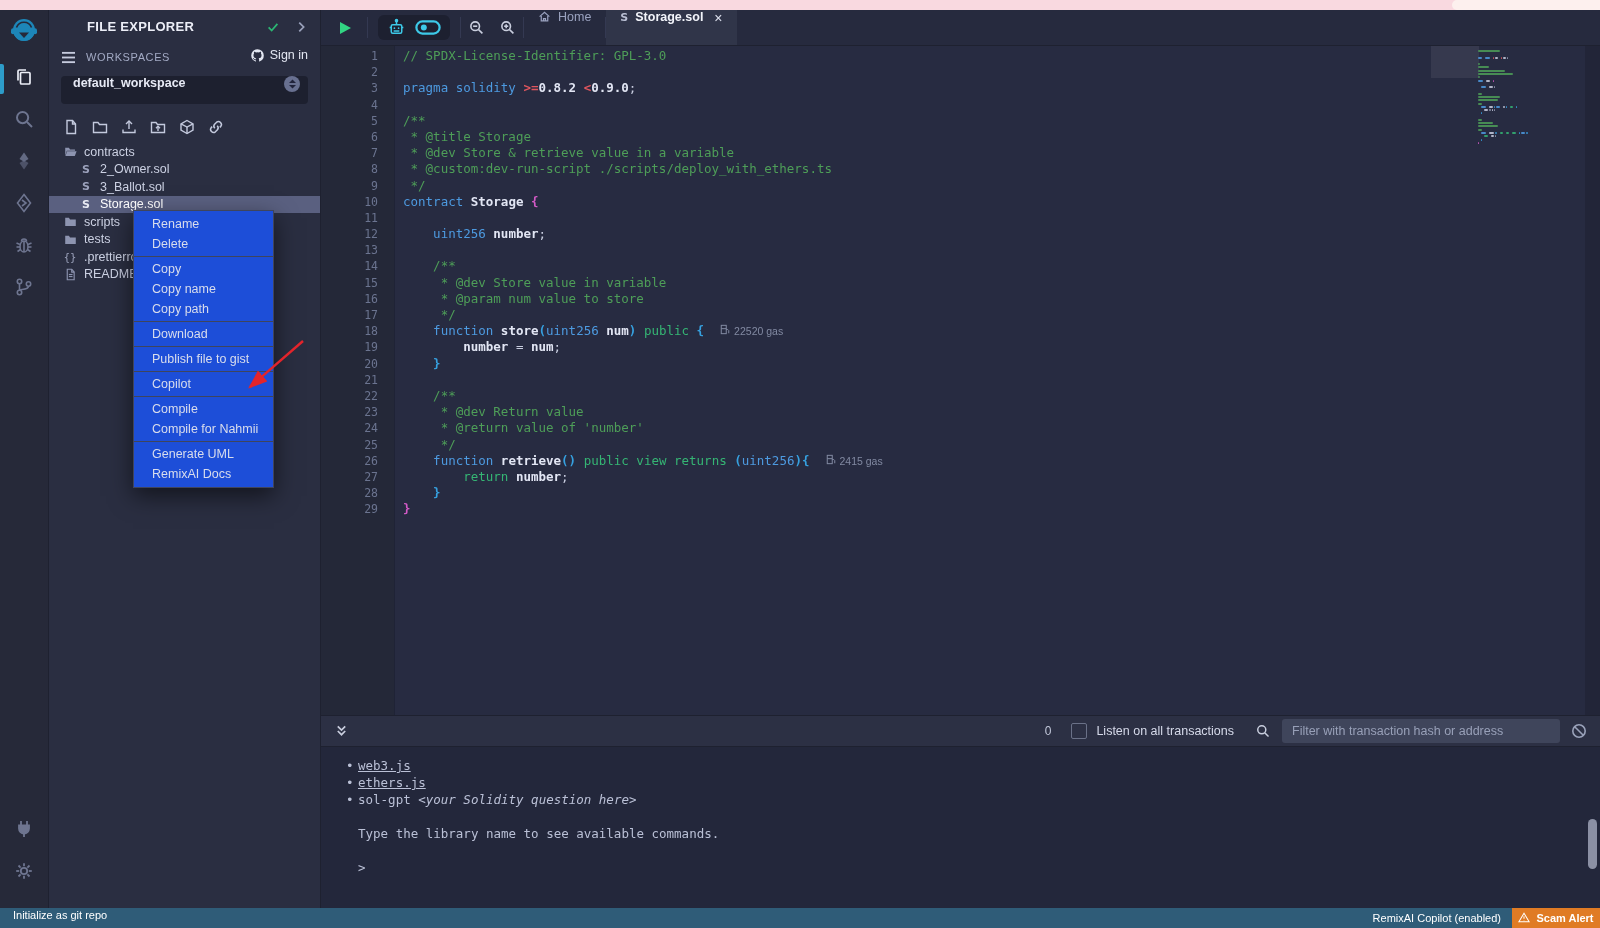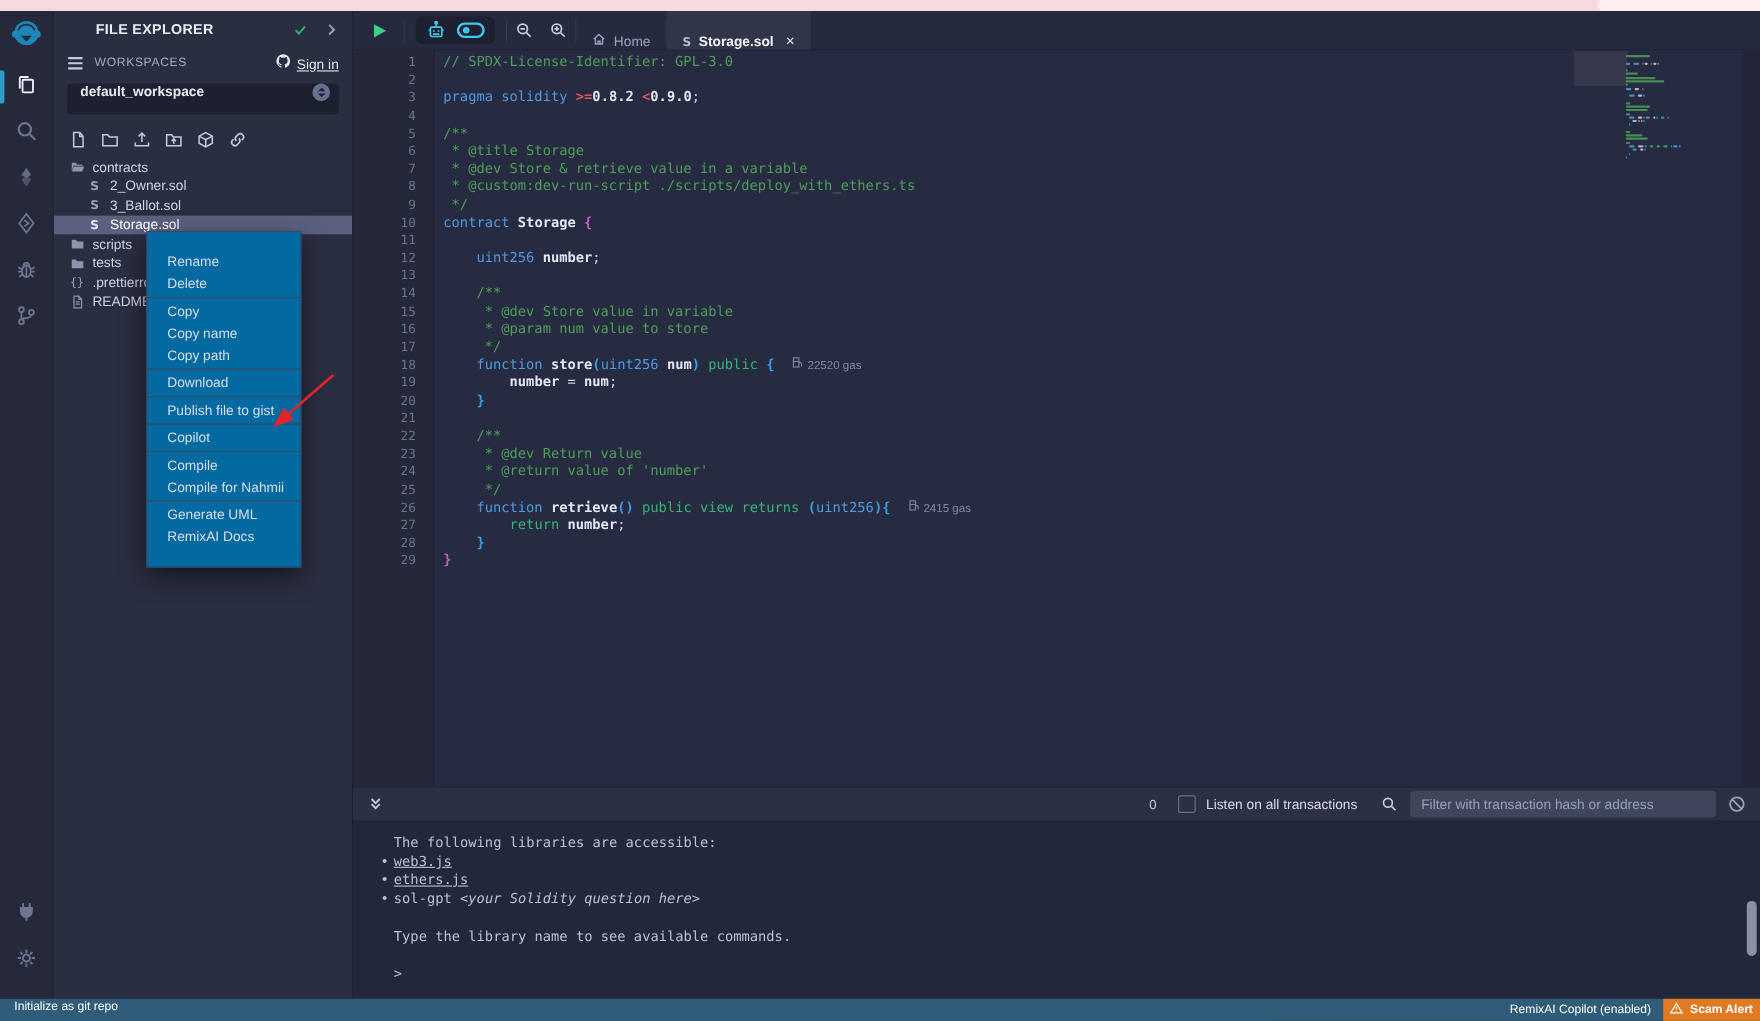--- a/index.html
+++ b/index.html
@@ -24,21 +24,21 @@
   .file-panel{position:absolute;left:49px;top:10px;width:271px;height:898px;background:#2a2e41;border-right:1px solid #1e2130;}
   .fp-header{display:flex;align-items:center;padding:9px 12px 4px 12px;}
   .fp-title{font-size:13px;font-weight:bold;color:#eceef7;letter-spacing:.3px;flex:1;padding-left:26px;}
   .fp-check{color:#2bb673;margin-right:14px;}
   .fp-chevron{color:#9aa1bb;}
   .fp-check svg,.fp-chevron svg{width:14px;height:14px;display:block;}
   .ws-row{display:flex;align-items:center;padding:10px 12px 2px 12px;}
   .ws-burger{color:#c6cbde;margin-right:10px;}
   .ws-burger svg{width:15px;height:13px;display:block;}
   .ws-label{font-size:11px;color:#a3aac4;letter-spacing:.6px;flex:1;}
-  .signin{display:flex;align-items:flex-end;color:#e3e7f2;font-size:12.5px;gap:5px;cursor:pointer;text-decoration:underline;}
+  .signin{display:flex;align-items:flex-start;color:#e3e7f2;font-size:12.5px;gap:5px;cursor:pointer;}
   .signin svg{width:15px;height:15px;}
   .ws-select{margin:8px 12px 4px 12px;height:28px;background:#1d202f;border-radius:4px;display:flex;align-items:flex-start;padding:0 8px 0 12px;cursor:pointer;}
   .ws-select .name{flex:1;font-size:12.5px;font-weight:bold;color:#e7eaf5;}
   .ws-badge{width:16px;height:16px;border-radius:50%;background:#687090;color:#20233a;display:flex;align-items:center;justify-content:center;}
   .ws-badge svg{width:9px;height:10px;}
   .fp-toolbar{display:flex;gap:13px;padding:11px 12px 8px 14px;color:#c3c9dd;}
   .fp-toolbar .tbi{cursor:pointer;}
   .fp-toolbar svg{width:16px;height:16px;display:block;}
   .tree{font-size:12.5px;color:#ccd1e3;}
   .trow{height:17.5px;display:flex;align-items:center;cursor:pointer;white-space:nowrap;overflow:hidden;}
@@ -54,21 +54,21 @@
   .topbar{position:absolute;left:0;top:0;width:100%;height:35px;background:#262a3e;border-bottom:1px solid #1e2130;display:flex;align-items:stretch;}
   .tb-item{display:flex;align-items:center;}
   .play-btn{margin:0 14px 0 16px;cursor:pointer;}
   .play-btn svg{width:16px;height:16px;display:block;}
   .tb-sep{width:1px;background:#343952;margin:7px 0;}
   .ai-group{background:#1d2030;border-radius:6px;margin:5px 10px;padding:0 9px;display:flex;align-items:center;gap:9px;}
   .ai-group .robot{color:#3dc9e8;}
   .ai-group svg{display:block;}
   .zoom-btn{color:#c9cede;margin:0 8px;cursor:pointer;}
   .zoom-btn svg{width:15px;height:15px;display:block;}
-  .tab{display:flex;align-items:flex-end;gap:7px;padding:0 14px;font-size:12.5px;color:#9aa2bf;cursor:pointer;}
+  .tab{display:flex;align-items:flex-start;gap:7px;padding:0 14px;font-size:12.5px;color:#9aa2bf;cursor:pointer;}
   .tab svg{width:13px;height:13px;}
   .tab.active{background:#303549;color:#f2f4fa;font-weight:bold;}
   .tab .closex{font-size:14px;color:#dfe3f0;margin-left:4px;font-weight:normal;cursor:pointer;}
 
   
   .editor{position:absolute;left:0;top:36px;width:100%;height:669px;background:#272b41;overflow:hidden;}
   .gutter-bg{position:absolute;left:0;top:0;width:73px;height:100%;background:#242838;border-right:1px solid #1f2336;}
   .code-area{position:absolute;left:0;top:2px;right:160px;}
   .cl{display:flex;height:16.2px;line-height:16.2px;font-family:"DejaVu Sans Mono",monospace;font-size:12.5px;white-space:pre;}
   .ln{width:73px;padding-right:16px;box-sizing:border-box;text-align:right;color:#6b7490;font-size:11.5px;flex:none;}
@@ -111,21 +111,21 @@
   .sb-left{position:absolute;left:13px;top:0;height:14px;display:flex;align-items:center;}
   .sb-tip{position:absolute;left:513px;top:0;height:20px;display:flex;align-items:center;gap:6px;}
   .sb-tip .bulb{color:#35d0ba;display:flex;}
   .sb-tip svg{width:11px;height:13px;}
   .sb-tip b{font-size:11.5px;}
   .sb-copilot{position:absolute;right:99px;top:0;height:20px;display:flex;align-items:center;}
   .sb-scam{position:absolute;right:0;top:0;width:88px;height:20px;background:#e07b24;display:flex;align-items:center;justify-content:center;gap:6px;font-weight:bold;cursor:pointer;}
   .sb-scam svg{width:12px;height:11px;}
 
   
-  .context-menu{position:absolute;left:133px;top:210px;width:139px;background:#0369a1;border:1px solid #3f455c;box-shadow:0 8px 22px rgba(0,0,0,.55);padding:17px 0;z-index:40;}
+  .context-menu{position:absolute;left:133px;top:210px;width:139px;background:#1d4ed8;border:1px solid #3f455c;box-shadow:0 8px 22px rgba(0,0,0,.55);padding:3px 0;z-index:40;}
   .cm-item{height:20px;line-height:20px;padding-left:18px;font-size:12.5px;color:#d9ddec;cursor:pointer;}
   .cm-div{height:1px;background:#3f455c;margin:2px 0;}
 
   .arrow-overlay{position:absolute;left:0;top:0;width:1600px;height:928px;pointer-events:none;z-index:60;}
 </style>
 </head>
 <body>
 
 <div id="root">
   <div class="top-strip">
@@ -610,21 +610,20 @@
             <svg viewBox="0 0 16 16" fill="none" stroke="currentColor" stroke-width="1.6">
               <circle cx="8" cy="8" r="6.2"></circle>
               <line x1="3.7" y1="3.7" x2="12.3" y2="12.3"></line>
             </svg>
           </span>
       </div>
     </div>
 
     <div class="term-body">
       <div class="term-lines" id="term-lines">
-          <div class="tline"><span>The following libraries are accessible:</span></div>
           <div class="tline"><span class="bullet">•</span><span class="lnk">web3.js</span></div>
           <div class="tline"><span class="bullet">•</span><span class="lnk">ethers.js</span></div>
           <div class="tline"><span class="bullet">•</span><span>sol-gpt </span><span class="ital">&lt;your Solidity question here&gt;</span></div>
           <div class="tline"><span></span></div>
           <div class="tline"><span>Type the library name to see available commands.</span></div>
           <div class="tline"><span></span></div>
           <div class="tline"><span>&gt;</span></div>
         </div>
       <div class="term-thumb"></div>
     </div>

